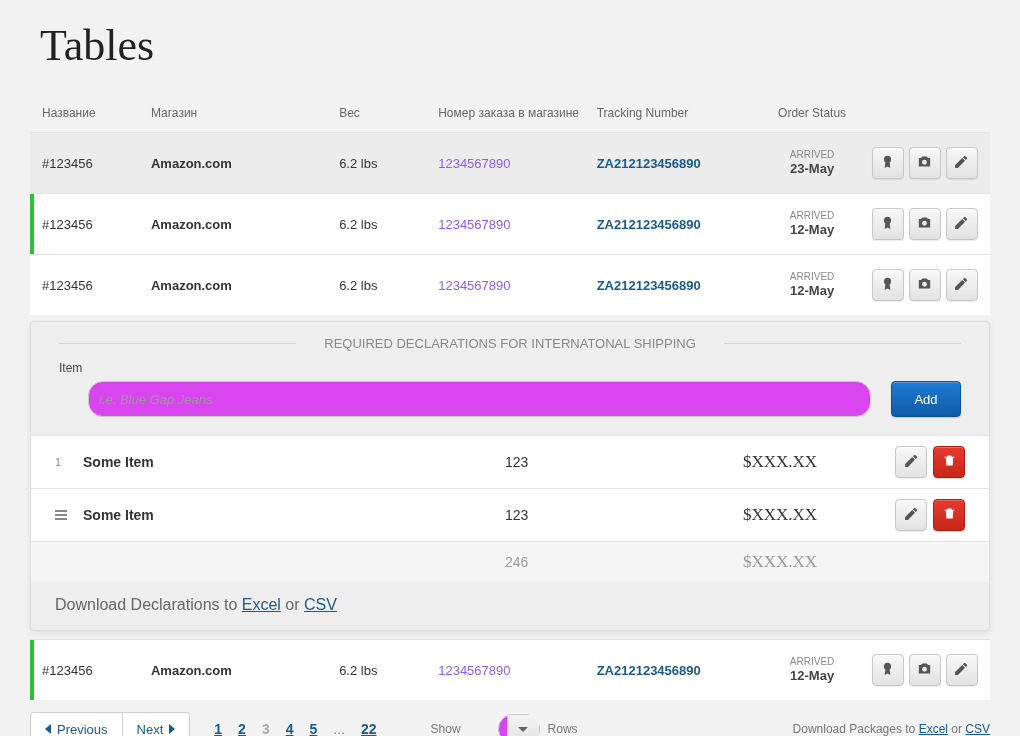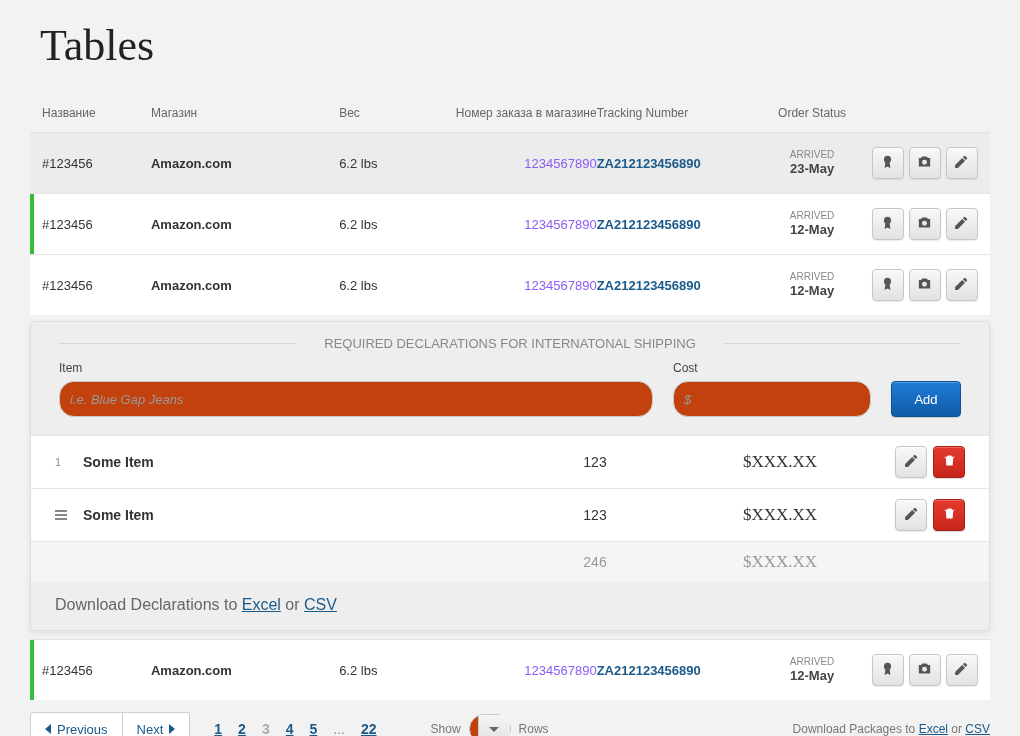--- a/index.html
+++ b/index.html
@@ -23,21 +23,21 @@
 }
 .thead {
   display: flex;
   padding: 10px 12px 12px 12px;
   color: #666;
   font-size: 12px;
 }
 .c-name { width: 110px; }
 .c-store { width: 190px; }
 .c-weight { width: 100px; }
-.c-order { width: 160px; color: #666; text-align: right; }
+.c-order { width: 160px; color: #666; }
 .c-tracking { width: 170px; }
 .c-status { width: 95px; text-align: center;}
 .c-actions { width: 120px; text-align: right;}
 .row {
   display: flex;
   align-items: center;
   padding: 14px 12px;
   background: #fff;
   border-top: 1px solid #e3e3e3;
   position: relative;
@@ -94,24 +94,25 @@
 .decl-form .grp { display: flex; flex-direction: column; gap: 6px;}
 .decl-form .grp label { font-size: 12px; color: #444;}
 .decl-form .g-item { flex: 1 1 45%;}
 .decl-form .g-num { flex: 0 0 175px;}
 .decl-form .g-cost { flex: 0 0 140px;}
 .decl-form .g-btn { flex: 0 0 70px; align-self: flex-end;}
 .txt, .num-wrap, .cost-input {
   height: 36px;
   border: 1px solid #c9c9c9;
   border-radius: 15px;
-  background: #c2410c;
+  background: #d946ef;
   font-size: 13px;
   padding: 0 10px;
   box-shadow: inset 0 1px 2px rgba(0,0,0,.06);
+  margin-left: 29px;
 }
 .num-wrap { position: relative; padding: 0;}
 .num-wrap input { border:none; outline:none; width: calc(100% - 32px); height:100%; padding: 0 8px; font-size:13px; background: transparent;}
 .num-wrap .caret-btn {
   position: absolute; right: 0; top: 0; bottom: 0; width: 32px;
   border-left: 1px solid #c9c9c9;
   background: linear-gradient(#f4f4f4,#e2e2e2);
   border-radius: 0 3px 3px 0;
   display: flex; align-items: center; justify-content: center;
   cursor: pointer;
@@ -129,21 +130,21 @@
   display: flex; align-items: center;
   padding: 10px 24px;
   background: #fff;
   border-top: 1px solid #e5e5e5;
 }
 .decl-row.total {
   background: #f5f5f5; color: #999;
 }
 .dc-idx { width: 28px; color:#888; font-size: 11px;}
 .dc-item { flex: 1; font-weight: bold; font-size: 14px;}
-.dc-num { width: 180px; text-align: center; font-size: 14px;}
+.dc-num { width: 180px; text-align: left; font-size: 14px;}
 .dc-cost { width: 190px; text-align: center; font-family: Georgia, serif; font-size: 17px;}
 .dc-actions { width: 90px; display:flex; gap:6px; justify-content: flex-end;}
 .trash-btn {
   width: 32px; height: 32px;
   border-radius: 4px;
   background: linear-gradient(#e53a2e,#c7261a);
   border: 1px solid #a81d12;
   display:flex; align-items:center; justify-content:center;
   cursor:pointer;
   box-shadow: inset 0 1px 0 rgba(255,255,255,.25), 0 1px 1px rgba(0,0,0,.15);
@@ -288,24 +289,20 @@
       <div class="decl-panel">
         <div class="decl-title-wrap">
           <div class="line"></div>
           <div>REQUIRED DECLARATIONS FOR INTERNATONAL SHIPPING</div>
           <div class="line"></div>
         </div>
         <div class="decl-form">
           <div class="grp g-item">
             <label>Item</label>
             <input class="txt" placeholder="i.e. Blue Gap Jeans" style="">
-          </div>
-          <div class="grp g-cost">
-            <label>Cost</label>
-            <input class="cost-input" placeholder="$" style="">
           </div>
           <div class="grp g-btn">
             <button class="add-btn">Add</button>
           </div>
         </div>
         <div class="decl-row">
           <div class="dc-idx">1</div>
           <div class="dc-item">Some Item</div>
           <div class="dc-num">123</div>
           <div class="dc-cost">$XXX.XX</div>

